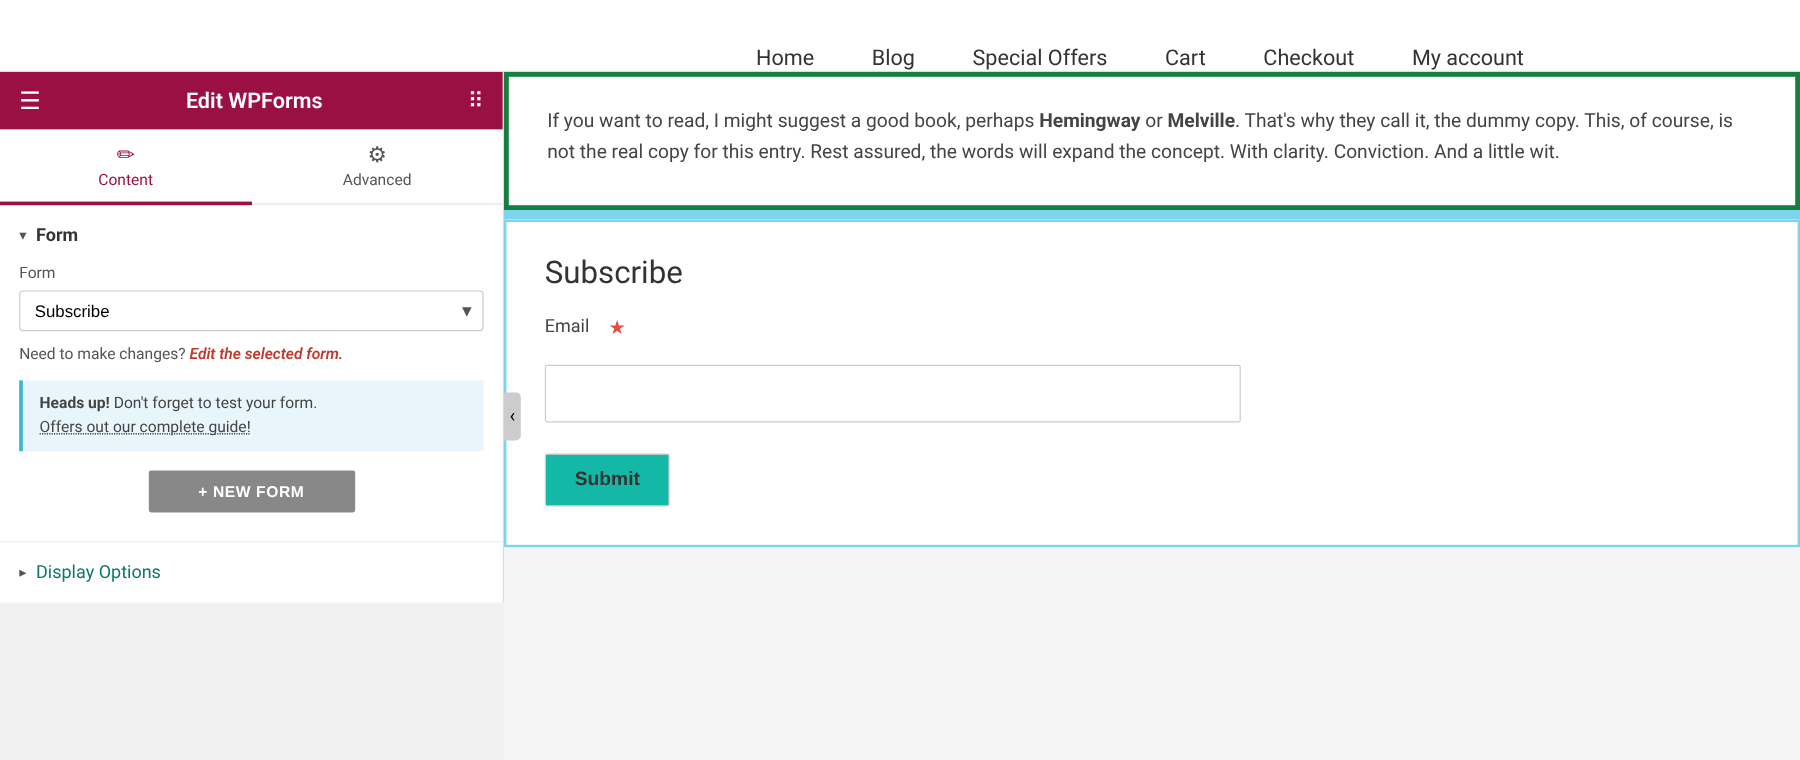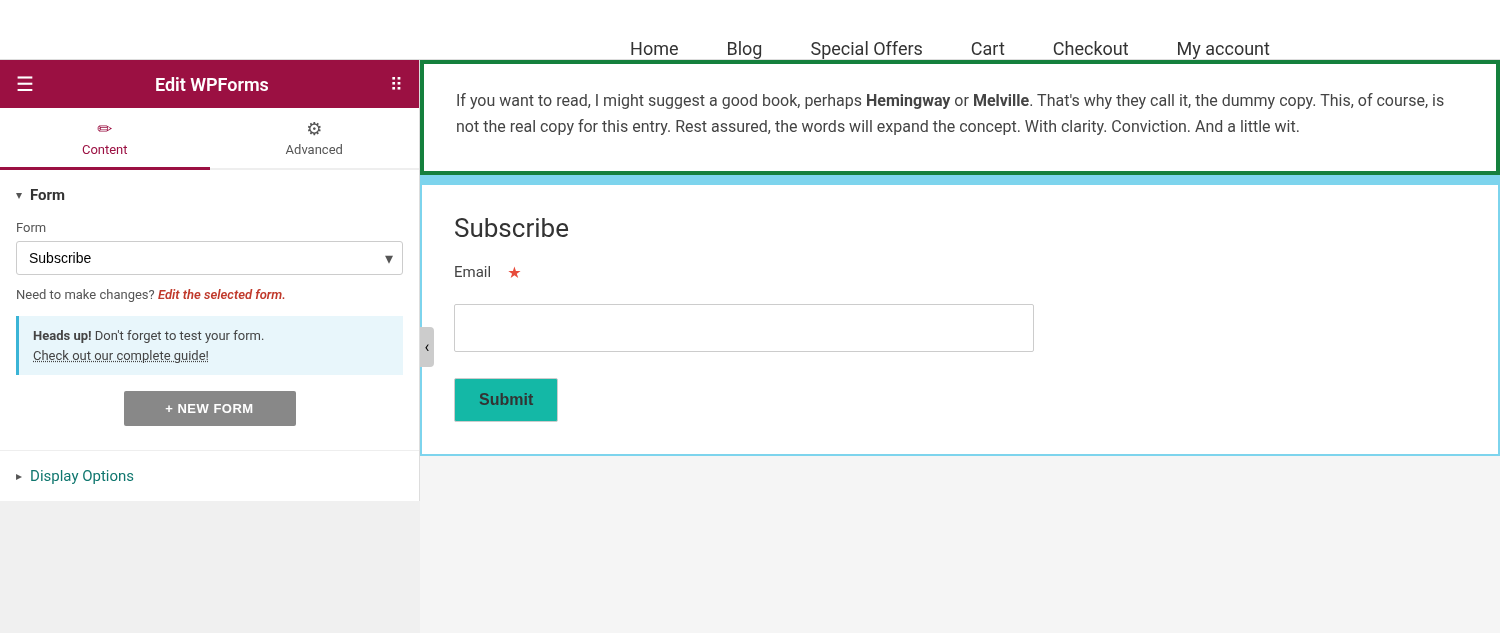--- a/index.html
+++ b/index.html
@@ -380,21 +380,21 @@
         </div>
 
         <div class="edit-form-link">
           <span>Need to make changes?</span>
           <a href="#"> <span>Edit the selected form.</span></a>
         </div>
 
         <div class="info-box">
           <strong>Heads up!</strong>
           <span> Don't forget to test your form.</span><br>
-          <a href="#">Check out our complete guide!</a>
+          <a href="#">Offers out our complete guide!</a>
         </div>
 
         <div style="text-align:center">
           <button class="new-form-btn">+ NEW FORM</button>
         </div>
 
       </div>
 
       <div class="display-options-section">
         <div class="display-options-header">

